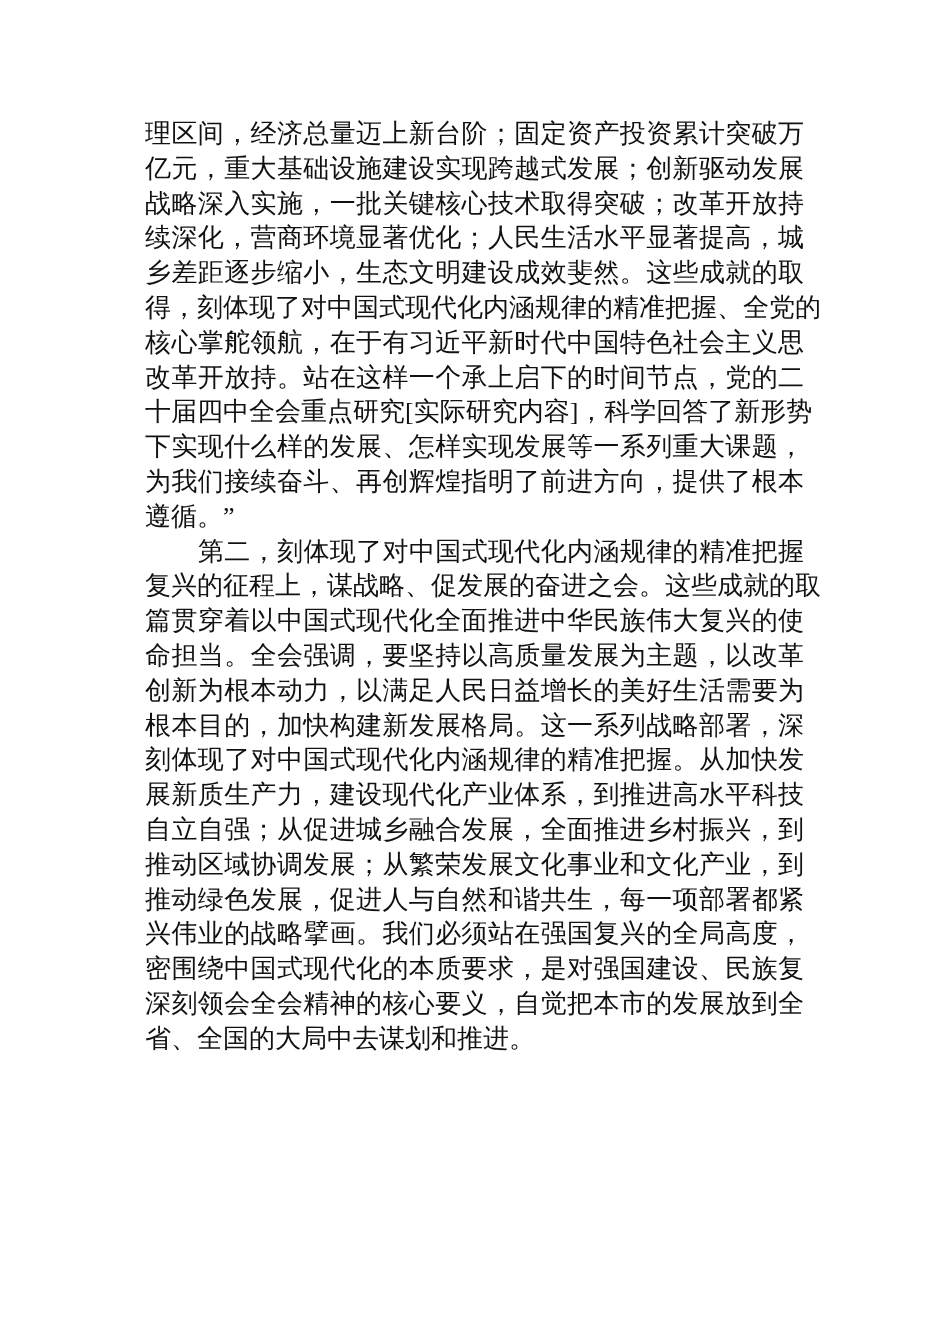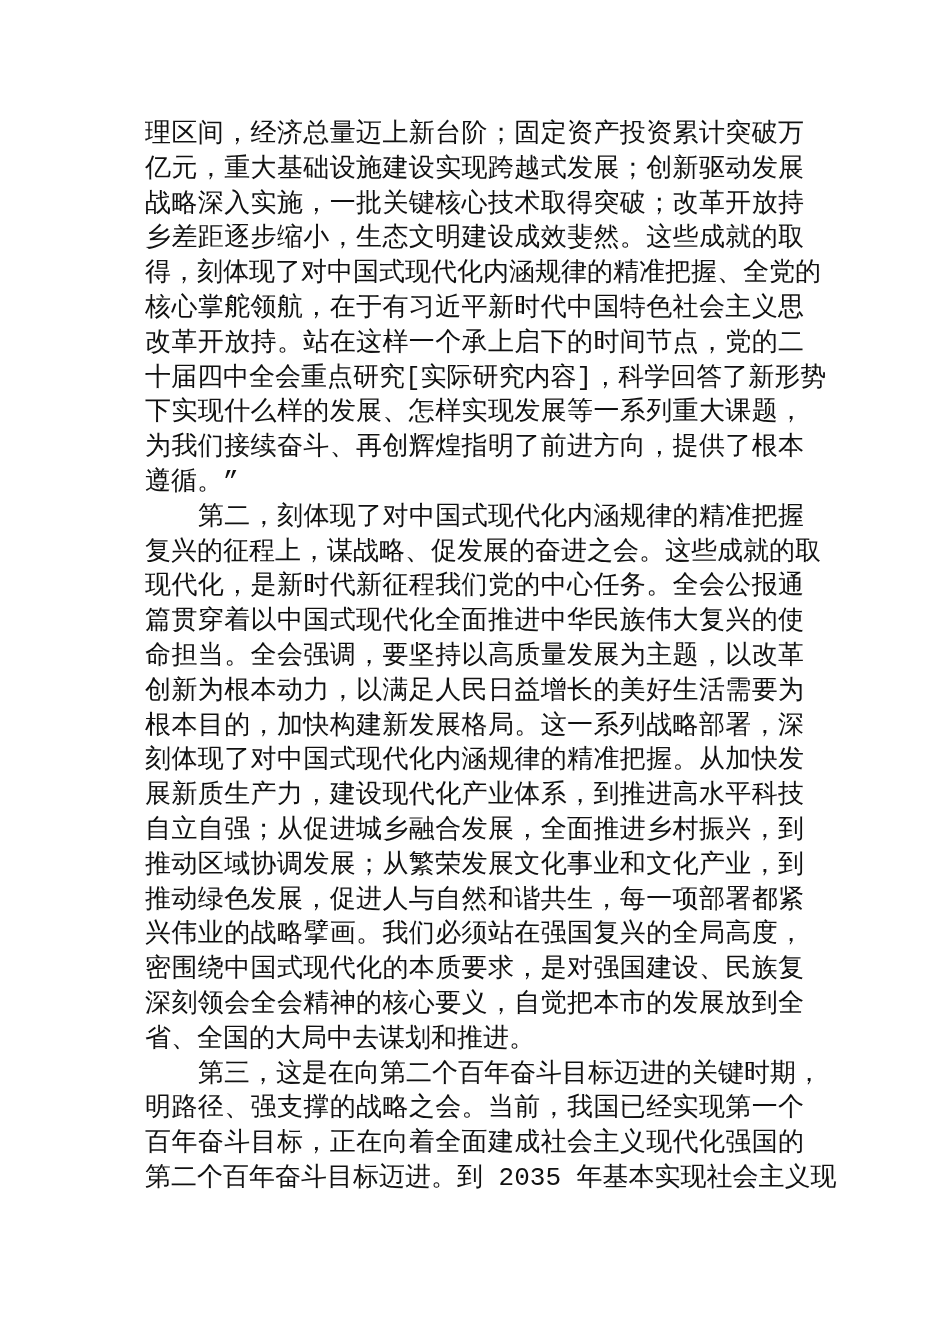--- a/index.html
+++ b/index.html
@@ -1,62 +1,56 @@
 <!DOCTYPE html>
 <html><head>
 <meta charset="utf-8">
 <style>
   html, body { margin:0; padding:0; background:#ffffff; }
   body { width:950px; height:1344px; position:relative; overflow:hidden; }
   .page {
     position:absolute; left:145px; top:117px; width:659px;
-    font-family: Liberation Mono, monospace;
+    font-family: Liberation Serif, serif;
     font-size:26px; line-height:34.8px; color:#111111;
   }
   .line { display:block; height:34.8px; white-space:nowrap; text-align:justify; text-align-last:justify; }
   .line.last { text-align-last:left; }
   .line.indent { padding-left:53px; }
 </style>
 </head>
 <body>
 
 <div class="page">
 
   <div>
     <span class="line">理区间，经济总量迈上新台阶；固定资产投资累计突破万</span>
     <span class="line">亿元，重大基础设施建设实现跨越式发展；创新驱动发展</span>
     <span class="line">战略深入实施，一批关键核心技术取得突破；改革开放持</span>
+    <span class="line">续深化，营商环境显著优化；人民生活水平显著提高，城</span>
     <span class="line">乡差距逐步缩小，生态文明建设成效斐然。这些成就的取</span>
     <span class="line">得，刻体现了对中国式现代化内涵规律的精准把握、全党的</span>
     <span class="line">核心掌舵领航，在于有习近平新时代中国特色社会主义思</span>
     <span class="line">改革开放持。站在这样一个承上启下的时间节点，党的二</span>
     <span class="line">十届四中全会重点研究[实际研究内容]，科学回答了新形势</span>
     <span class="line">下实现什么样的发展、怎样实现发展等一系列重大课题，</span>
     <span class="line">为我们接续奋斗、再创辉煌指明了前进方向，提供了根本</span>
     <span class="line last">遵循。”</span>
   </div>
 
   <div>
     <span class="line indent">第二，刻体现了对中国式现代化内涵规律的精准把握</span>
     <span class="line">复兴的征程上，谋战略、促发展的奋进之会。这些成就的取</span>
-    <span class="line">现代化，是新时代新征程我们党的中心任务。全会公报通</span>
     <span class="line">篇贯穿着以中国式现代化全面推进中华民族伟大复兴的使</span>
     <span class="line">命担当。全会强调，要坚持以高质量发展为主题，以改革</span>
     <span class="line">创新为根本动力，以满足人民日益增长的美好生活需要为</span>
     <span class="line">根本目的，加快构建新发展格局。这一系列战略部署，深</span>
     <span class="line">刻体现了对中国式现代化内涵规律的精准把握。从加快发</span>
     <span class="line">展新质生产力，建设现代化产业体系，到推进高水平科技</span>
     <span class="line">自立自强；从促进城乡融合发展，全面推进乡村振兴，到</span>
     <span class="line">推动区域协调发展；从繁荣发展文化事业和文化产业，到</span>
     <span class="line">推动绿色发展，促进人与自然和谐共生，每一项部署都紧</span>
     <span class="line">兴伟业的战略擘画。我们必须站在强国复兴的全局高度，</span>
     <span class="line">密围绕中国式现代化的本质要求，是对强国建设、民族复</span>
     <span class="line">深刻领会全会精神的核心要义，自觉把本市的发展放到全</span>
     <span class="line last">省、全国的大局中去谋划和推进。</span>
   </div>
 
-  <div>
-    <span class="line indent">第三，这是在向第二个百年奋斗目标迈进的关键时期，</span>
-    <span class="line">明路径、强支撑的战略之会。当前，我国已经实现第一个</span>
-    <span class="line">百年奋斗目标，正在向着全面建成社会主义现代化强国的</span>
-    <span class="line">第二个百年奋斗目标迈进。到 2035 年基本实现社会主义现</span>
-  </div>
 </div>
 
 </body></html>

